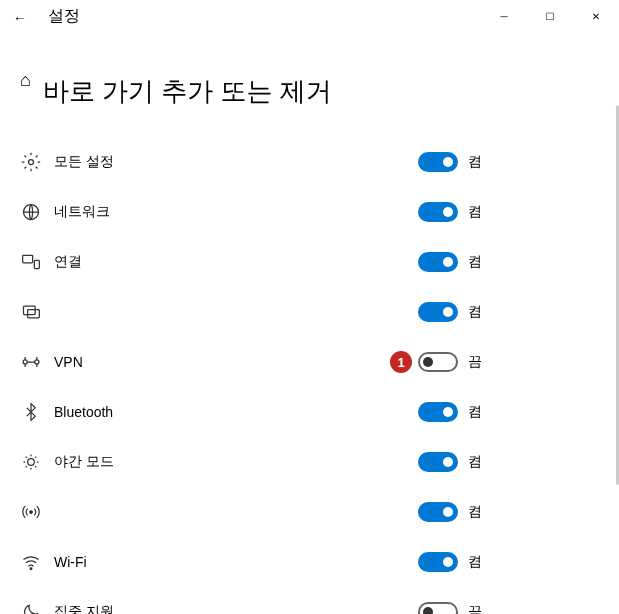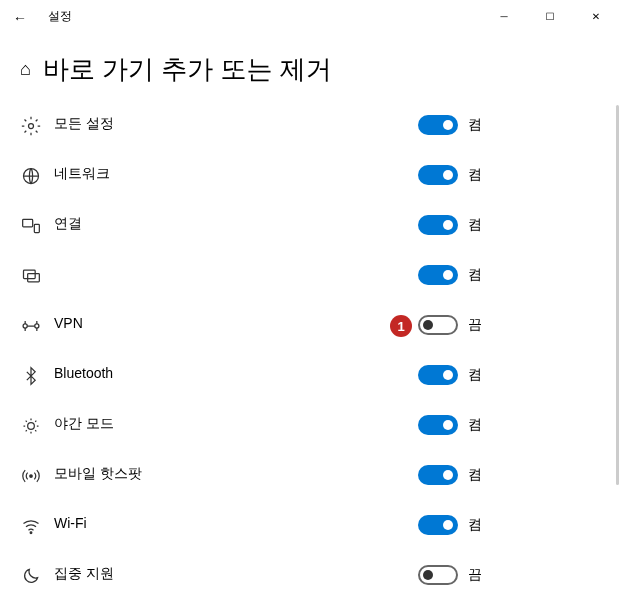--- a/index.html
+++ b/index.html
@@ -25,21 +25,21 @@
     }
     .back-btn {
       width: 24px;
       height: 24px;
       display: flex;
       align-items: center;
       justify-content: center;
       font-size: 14px;
     }
     .app-title {
-      font-size: 12px;
+      font-size: 16px;
       color: #000;
     }
     .titlebar-right {
       display: flex;
     }
     .win-btn {
       width: 46px;
       height: 32px;
       display: flex;
       align-items: center;
@@ -55,27 +55,29 @@
       gap: 12px;
       margin-top: 12px;
       margin-bottom: 28px;
     }
     .home-icon {
       font-size: 18px;
     }
     .page-title {
       font-size: 26px;
       font-weight: 400;
+      margin-top: 22px;
     }
     .list {
       display: flex;
       flex-direction: column;
     }
     .row {
       display: flex;
+      align-items: center;
       height: 50px;
       position: relative;
     }
     .row-icon {
       width: 22px;
       height: 22px;
       display: flex;
       align-items: center;
       justify-content: center;
       margin-right: 12px;
@@ -286,21 +288,20 @@
       </div>
     </div>
 
     <div class="row">
       <span class="row-icon">
         <svg viewBox="0 0 24 24">
             <circle cx="12" cy="12" r="1.5" fill="currentColor"></circle>
             <path d="M8 8a5.5 5.5 0 000 8M16 8a5.5 5.5 0 010 8M5 5a10 10 0 000 14M19 5a10 10 0 010 14"></path>
           </svg>
       </span>
-      <span class="row-label">모바일 핫스팟</span>
       <div class="toggle-wrap">
         <div class="toggle toggle-on">
             <div class="toggle-knob"></div>
           </div>
         <span class="toggle-label">켬</span>
       </div>
     </div>
 
     <div class="row">
       <span class="row-icon">

